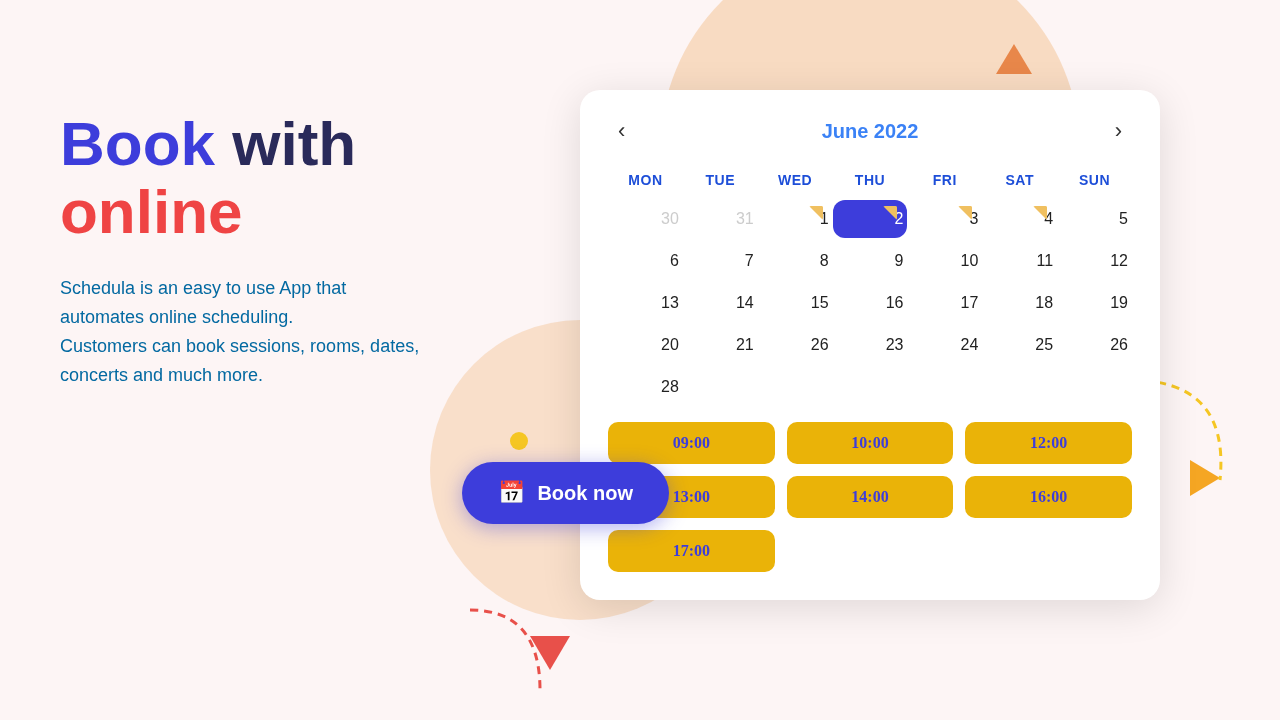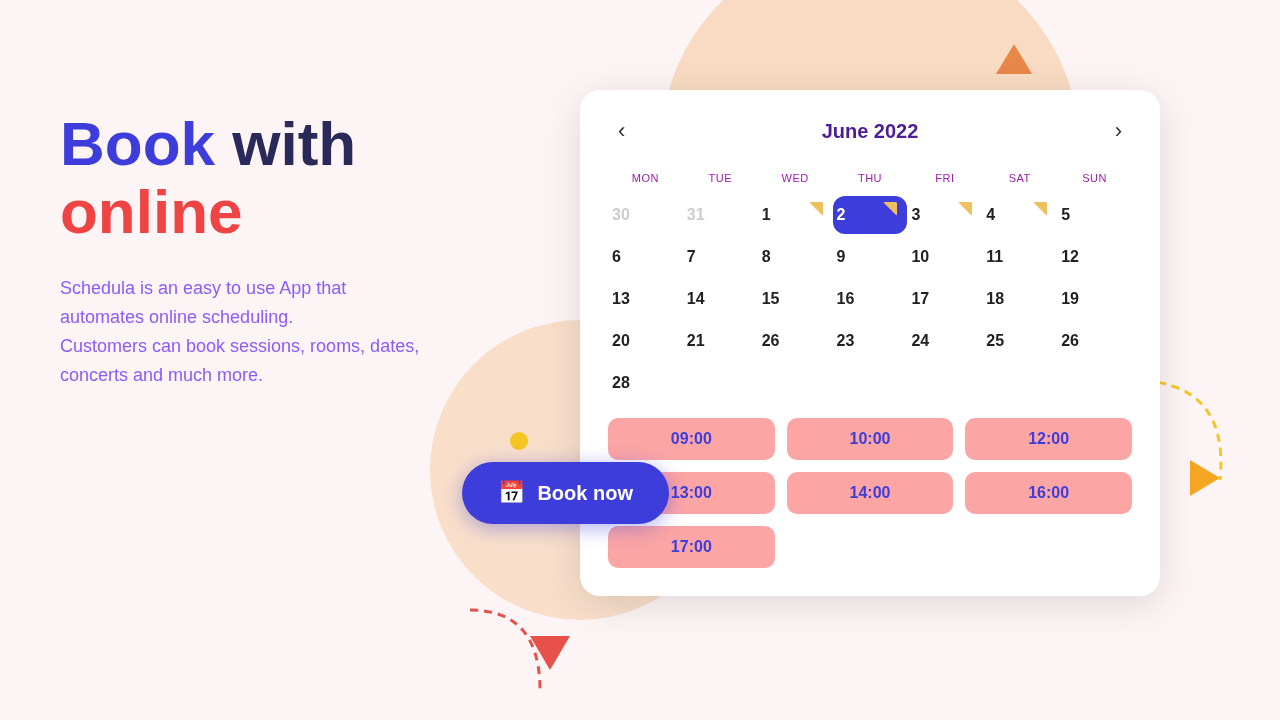--- a/index.html
+++ b/index.html
@@ -113,21 +113,21 @@
       color: #2a2a5a;
     }
     .headline .word-online {
       color: #ef4444;
     }
     .headline .word-calendar {
       color: #3d3ddb;
     }
     .description {
       font-size: 18px;
-      color: #8b5cf6;
+      color: #0369a1;
       line-height: 1.6;
       max-width: 370px;
     }
 
     
     .calendar-card {
       position: absolute;
       top: 90px;
       left: 580px;
       width: 580px;
@@ -149,49 +149,49 @@
       border: none;
       cursor: pointer;
       font-size: 22px;
       color: #333;
       padding: 4px 10px;
       border-radius: 6px;
     }
     .cal-title {
       font-size: 20px;
       font-weight: 700;
-      color: #4c1d95;
+      color: #3b82f6;
     }
 
     .calendar-grid {
       width: 100%;
     }
     .day-headers {
       display: grid;
       grid-template-columns: repeat(7, 1fr);
       margin-bottom: 8px;
     }
     .day-header {
       text-align: center;
-      font-size: 11px;
-      font-weight: 400;
-      color: #a21caf;
+      font-size: 14px;
+      font-weight: 700;
+      color: #1d4ed8;
       padding: 4px 0;
       letter-spacing: 0.5px;
     }
     .days-grid {
       display: grid;
       grid-template-columns: repeat(7, 1fr);
       gap: 4px 0;
     }
     .day-cell {
-      text-align: left;
+      text-align: right;
       padding: 10px 4px;
       font-size: 16px;
-      font-weight: 700;
+      font-weight: 400;
       color: #222;
       position: relative;
       cursor: pointer;
       border-radius: 10px;
     }
     .day-cell.other-month { color: #ccc; }
     .day-cell.selected {
       background: #3d3ddb;
       color: white;
       border-radius: 12px;
@@ -211,29 +211,30 @@
     }
 
     
     .time-slots {
       display: grid;
       grid-template-columns: repeat(3, 1fr);
       gap: 12px;
       margin-top: 16px;
     }
     .time-slot {
-      background: #fca5a5;
+      background: #eab308;
       border-radius: 10px;
       text-align: center;
       padding: 12px;
       font-size: 16px;
       font-weight: 600;
       color: #3d3ddb;
       cursor: pointer;
       border: none;
+      font-family: Liberation Serif, serif;
     }
 
     
     .book-now-btn {
       position: absolute;
       left: 462px;
       top: 462px;
       background: #3d3ddb;
       color: white;
       border: none;

